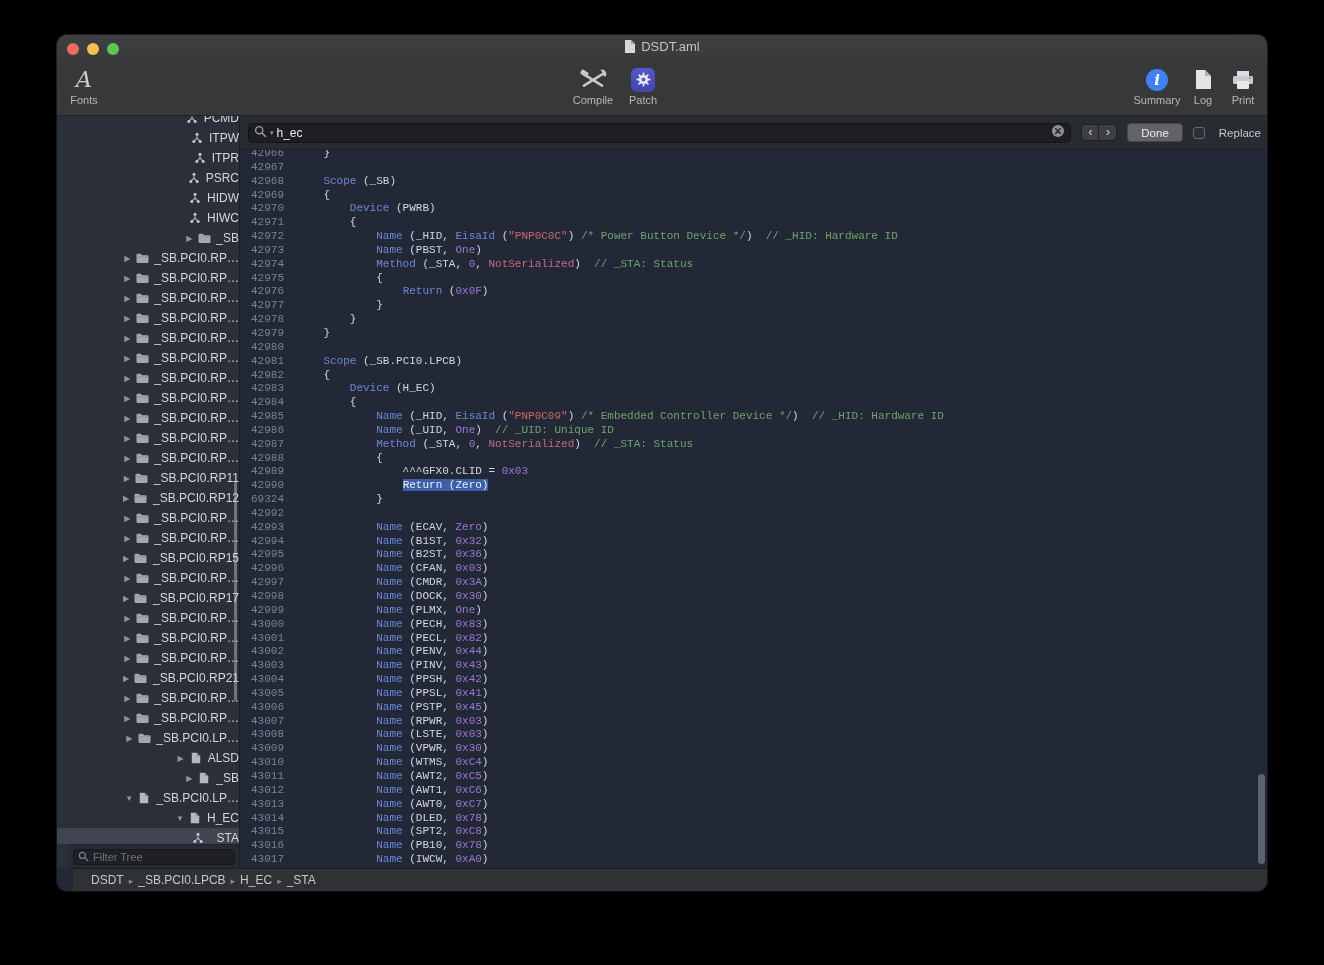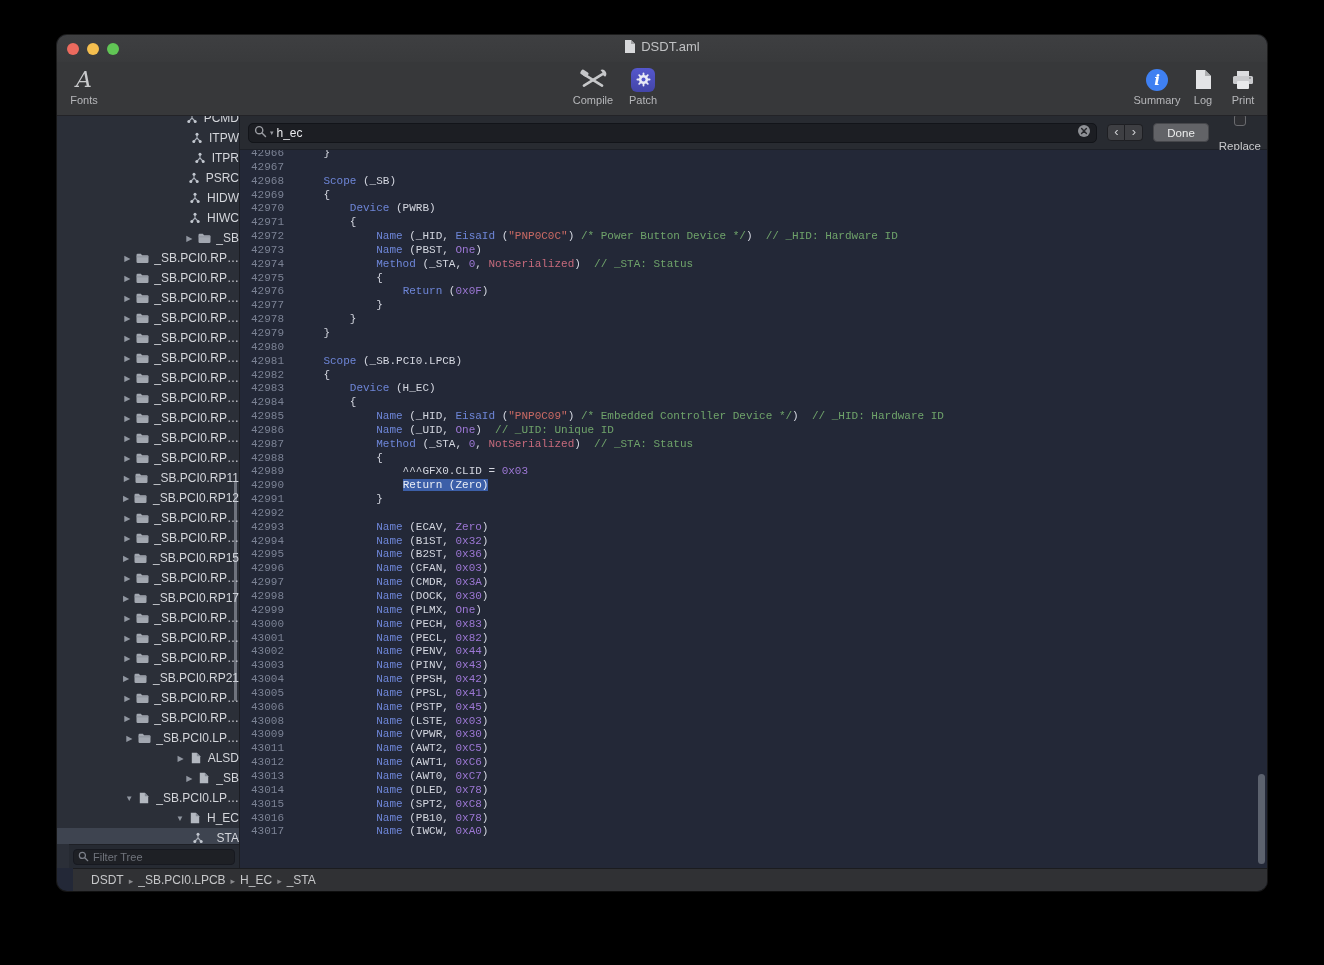--- a/index.html
+++ b/index.html
@@ -72,21 +72,21 @@
     border-radius:5px; display:flex; align-items:center; padding:0 5px; gap:3px; }
   .search-chevron { color:#9a9ca2; font-size:7px; }
   .search-text { color:#e8e9ec; font-size:12px; flex:1; }
   .seg { display:flex; }
   .seg .navbtn { width:18px; height:17px; background:#3e3f43; border:1px solid #1e1f23;
     color:#cfd0d3; font-size:13px; line-height:14px; text-align:center; padding:0; cursor:default; }
   .seg .navbtn:first-child { border-radius:4px 0 0 4px; }
   .seg .navbtn:last-child { border-radius:0 4px 4px 0; border-left:none; }
   .done-btn { height:19px; padding:0 13px; background:#626367; border:1px solid #46474b;
     border-radius:4px; color:#eceded; font-size:11.5px; cursor:default; }
-  .replace { display:flex; align-items:center; gap:14px; color:#c9cacd; font-size:11.5px;flex-direction:column; }
+  .replace { display:flex; align-items:center; gap:14px; color:#c9cacd; font-size:11.5px; }
   .checkbox { width:12px; height:12px; background:#2e2f33; border:1px solid #6a6b6f;
     border-radius:3px; flex:none; }
 
   
   .editor { flex:1; background:var(--editor-bg,#232837); position:relative; overflow:hidden;
     font-family:Liberation Mono, monospace; font-size:11px; }
   #code { margin-top:-3px; }
   .code-line { height:13.85px; line-height:13.85px; display:flex; }
   .gutter { width:44px; flex:none; text-align:right; color:var(--line-number,#7b8294); white-space:pre; }
   .ltext { margin-left:13px; white-space:pre; }
@@ -719,21 +719,21 @@
             </div>
             <div class="code-line">
               <span class="gutter">42989</span>
               <span class="ltext"><span class="tp">                ^^^GFX0.CLID = </span><span class="tn">0x03</span></span>
             </div>
             <div class="code-line">
               <span class="gutter">42990</span>
               <span class="ltext"><span class="tp">                </span><span class="tk sel">Return</span><span class="tp sel"> (</span><span class="tn sel">Zero</span><span class="tp sel">)</span></span>
             </div>
             <div class="code-line">
-              <span class="gutter">42991</span>
+              <span class="gutter">69324</span>
               <span class="ltext"><span class="tp">            }</span></span>
             </div>
             <div class="code-line">
               <span class="gutter">42992</span>
               <span class="ltext"></span>
             </div>
             <div class="code-line">
               <span class="gutter">42993</span>
               <span class="ltext"><span class="tp">            </span><span class="tk">Name</span><span class="tp"> (ECAV, </span><span class="tn">Zero</span><span class="tp">)</span></span>
             </div>
@@ -783,26 +783,34 @@
             </div>
             <div class="code-line">
               <span class="gutter">43005</span>
               <span class="ltext"><span class="tp">            </span><span class="tk">Name</span><span class="tp"> (PPSL, </span><span class="tn">0x41</span><span class="tp">)</span></span>
             </div>
             <div class="code-line">
               <span class="gutter">43006</span>
               <span class="ltext"><span class="tp">            </span><span class="tk">Name</span><span class="tp"> (PSTP, </span><span class="tn">0x45</span><span class="tp">)</span></span>
             </div>
             <div class="code-line">
+              <span class="gutter">43007</span>
+              <span class="ltext"><span class="tp">            </span><span class="tk">Name</span><span class="tp"> (RPWR, </span><span class="tn">0x03</span><span class="tp">)</span></span>
+            </div>
+            <div class="code-line">
               <span class="gutter">43008</span>
               <span class="ltext"><span class="tp">            </span><span class="tk">Name</span><span class="tp"> (LSTE, </span><span class="tn">0x03</span><span class="tp">)</span></span>
             </div>
             <div class="code-line">
               <span class="gutter">43009</span>
               <span class="ltext"><span class="tp">            </span><span class="tk">Name</span><span class="tp"> (VPWR, </span><span class="tn">0x30</span><span class="tp">)</span></span>
+            </div>
+            <div class="code-line">
+              <span class="gutter">43010</span>
+              <span class="ltext"><span class="tp">            </span><span class="tk">Name</span><span class="tp"> (WTMS, </span><span class="tn">0xC4</span><span class="tp">)</span></span>
             </div>
             <div class="code-line">
               <span class="gutter">43011</span>
               <span class="ltext"><span class="tp">            </span><span class="tk">Name</span><span class="tp"> (AWT2, </span><span class="tn">0xC5</span><span class="tp">)</span></span>
             </div>
             <div class="code-line">
               <span class="gutter">43012</span>
               <span class="ltext"><span class="tp">            </span><span class="tk">Name</span><span class="tp"> (AWT1, </span><span class="tn">0xC6</span><span class="tp">)</span></span>
             </div>
             <div class="code-line">

